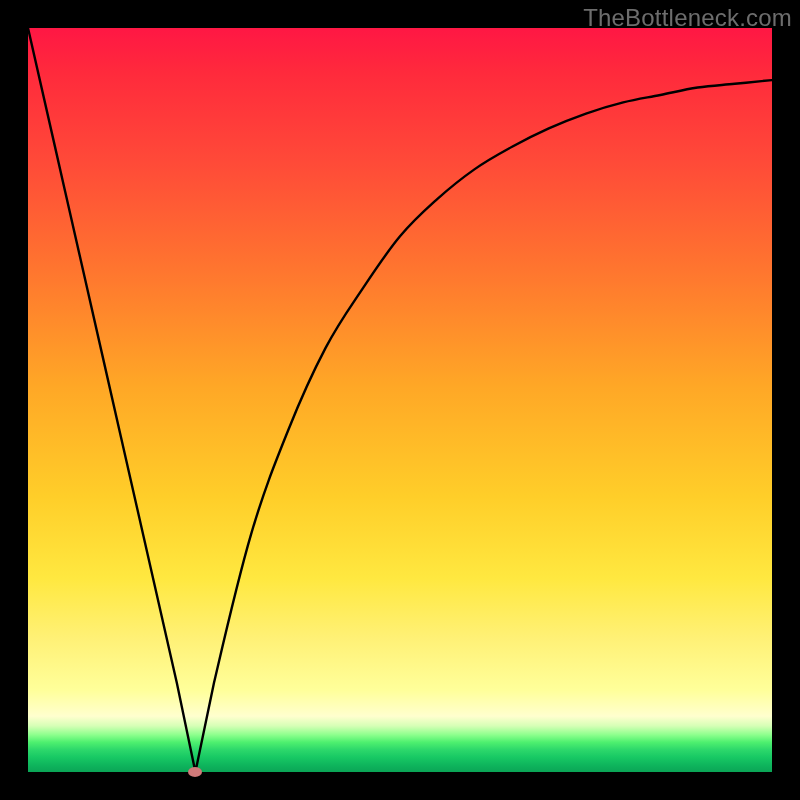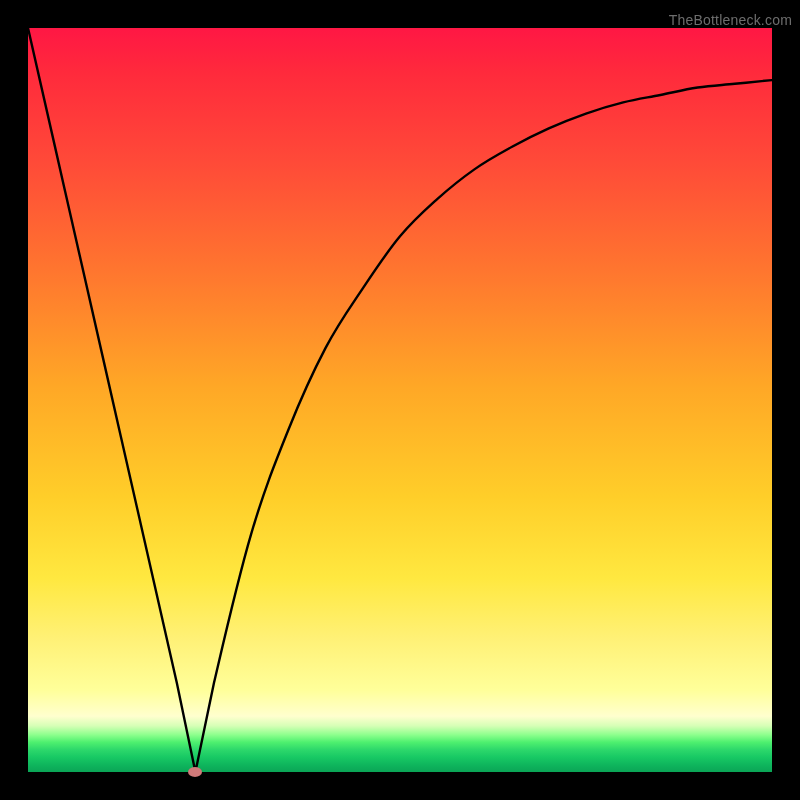--- a/index.html
+++ b/index.html
@@ -51,25 +51,24 @@
     top: 0;
     width: 744px;
     height: 744px;
     overflow: visible;
   }
   .watermark {
     position: absolute;
     top: 4px;
     right: 8px;
     color: #6d6d6d;
-    font-size: 14px;
+    font-size: 24px;
     font-weight: 500;
     letter-spacing: 0.2px;
     user-select: none;
-    margin-top: 8px;
   }
   .marker {
     position: absolute;
     width: 14px;
     height: 10px;
     border-radius: 50%;
     background: #d07a7a;
     transform: translate(-50%, -50%);
     box-shadow: 0 0 0 0.5px rgba(0,0,0,0.05) inset;
   }

